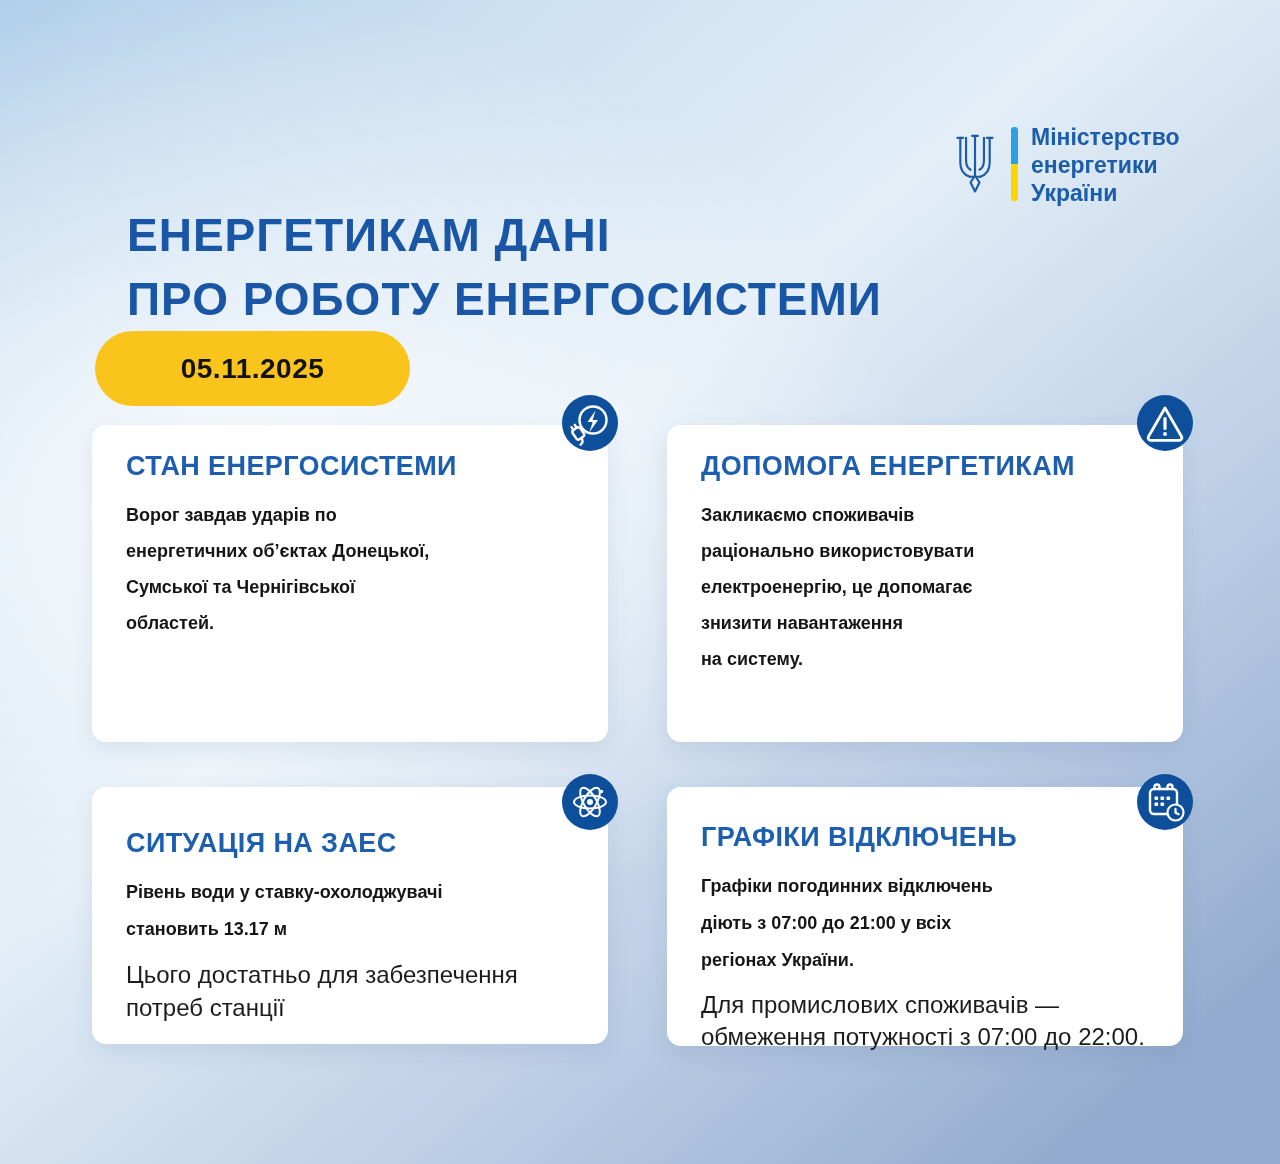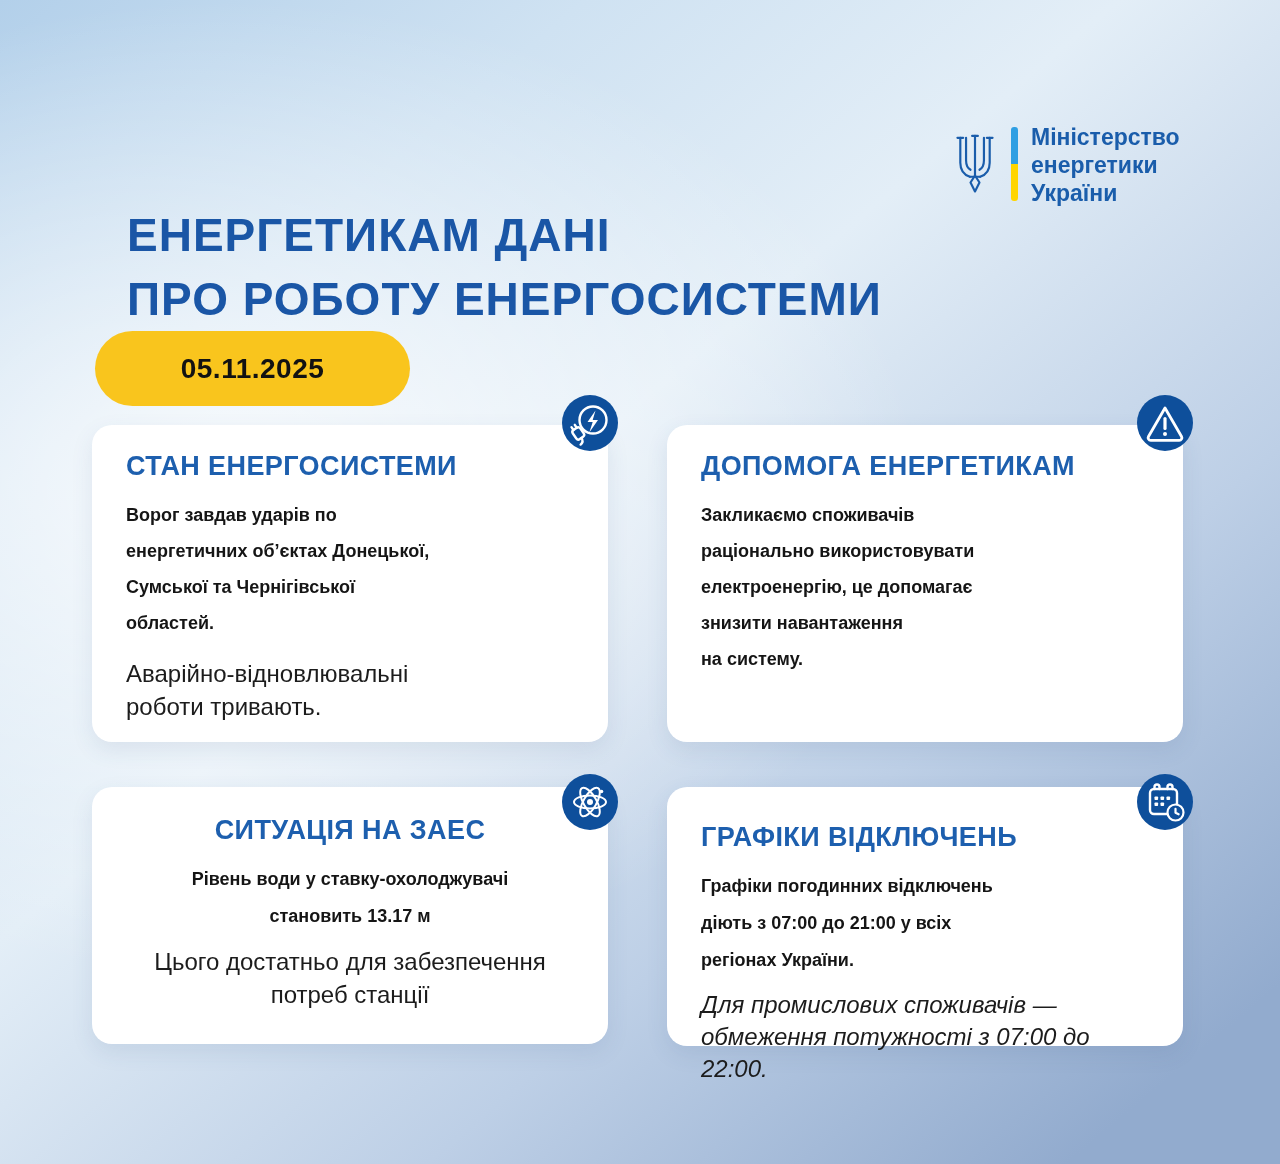--- a/index.html
+++ b/index.html
@@ -16,31 +16,31 @@
     background:linear-gradient(#2f9fe3 0 50%,#ffd500 50% 100%);}
   .logo .mintext{white-space:pre-line;color:#1a5dab;font-weight:bold;font-size:23px;line-height:28px;margin-top:1px;}
   
   .title{position:absolute;left:127px;top:172px;color:#1a56a6;font-weight:bold;
     font-size:46px;line-height:64px;letter-spacing:1px;white-space:pre-line;}
   
   .date-pill{position:absolute;left:95px;top:331px;width:315px;height:75px;border-radius:38px;
     background:#f9c51d;display:flex;align-items:center;justify-content:center;
     color:#121212;font-weight:bold;font-size:28px;letter-spacing:0.5px;}
   
-  .card{position:absolute;width:516px;background:#ffffff;border-radius:20px;
+  .card{position:absolute;width:516px;background:#ffffff;border-radius:14px;
     box-shadow:0 8px 22px rgba(50,80,130,0.10);box-sizing:border-box;padding:26px 34px;}
   .card.c1{left:92px;top:425px;height:317px;}
   .card.c2{left:667px;top:425px;height:317px;}
-  .card.c3{left:92px;top:787px;height:257px;padding-top:28px;text-align:center;}
+  .card.c3{left:92px;top:787px;height:257px;padding-top:41px;}
   .card.c4{left:667px;top:787px;height:259px;padding-top:35px;}
   .card h2{margin:0 0 15px;color:#1d5fae;font-size:27px;letter-spacing:0.4px;font-weight:bold;}
   .card .lead{margin:0 0 16px;color:#151515;font-weight:bold;font-size:18px;line-height:36px;white-space:pre-line;}
   .card .note{margin:0;color:#1c1c1c;font-size:24px;line-height:33px;white-space:pre-line;}
   .card.c3 .lead,.card.c4 .lead{margin-bottom:10px;line-height:37px;}
-  .card.c4 .note{line-height:32px;font-style:italic;}
+  .card.c4 .note{line-height:32px;}
   .card-icon{position:absolute;width:56px;height:56px;border-radius:50%;background:#0e4f9b;
     right:-10px;top:-30px;display:flex;align-items:center;justify-content:center;}
   .card.c3 .card-icon,.card.c4 .card-icon{top:-13px;}
   .card-icon svg{display:block;}
 </style>
 </head>
 <body>
 
 <div class="canvas">
 
@@ -79,22 +79,20 @@
           <line x1="18" y1="33" x2="18" y2="29.5"></line>
           <path d="M16 44 q0 4.5 -4.5 5"></path>
         </g>
       </svg>
     </div>
     <h2>СТАН ЕНЕРГОСИСТЕМИ</h2>
     <p class="lead">Ворог завдав ударів по
 енергетичних об’єктах Донецької,
 Сумської та Чернігівської
 областей.</p>
-    <p class="note">Аварійно-відновлювальні
-роботи тривають.</p>
   </section>
 
   <section class="card c2">
     <div class="card-icon">
       <svg width="56" height="56" viewBox="0 0 56 56" fill="none" stroke="#ffffff" stroke-width="2.8" stroke-linecap="round" stroke-linejoin="round">
         <path d="M28 13 L44.5 41.5 a2.6 2.6 0 0 1 -2.3 3.9 H13.8 a2.6 2.6 0 0 1 -2.3 -3.9 Z"></path>
         <line x1="28" y1="23.5" x2="28" y2="33.5" stroke-width="3.2"></line>
         <circle cx="28" cy="39" r="2" fill="#ffffff" stroke="none"></circle>
       </svg>
     </div>

